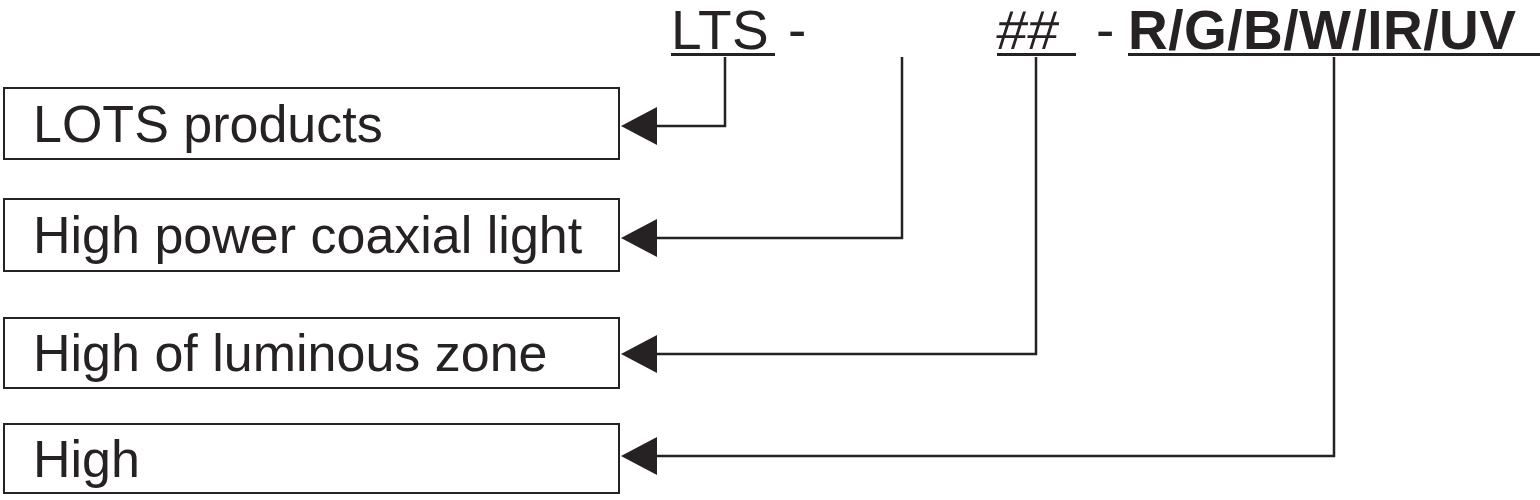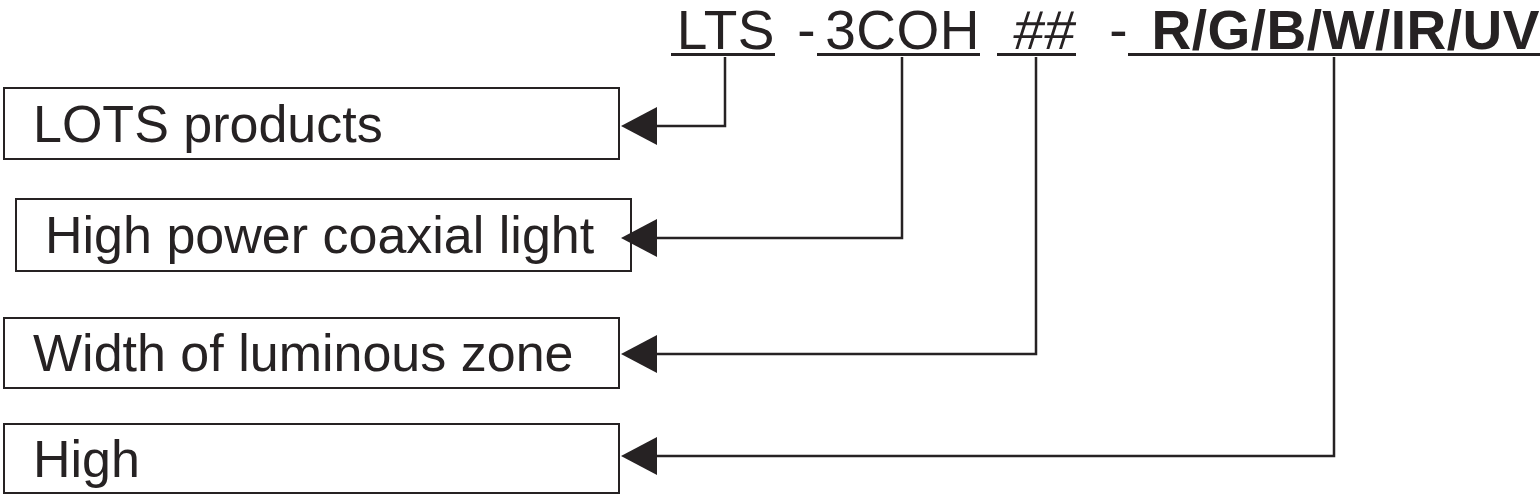--- a/index.html
+++ b/index.html
@@ -13,21 +13,21 @@
     font-family: "Liberation Sans", sans-serif;
     color: var(--ink);
   }
   
   .seg, .dash {
     position: absolute;
     top: 0;
     height: 53px;
     font-size: 55px;
     line-height: 60px;
-    text-align: right;
+    text-align: left;
     white-space: nowrap;
     letter-spacing: 0.5px;
   }
   .seg { border-bottom: 3px solid var(--ink); }
   .seg-lts   { left: 671px;  width: 104px; }
   .dash-1    { left: 788px;  width: 28px;  }
   .seg-3coh  { left: 817px;  width: 163px; }
   .seg-hash  { left: 997px;  width: 79px;  }
   .seg-hash .skew { display: inline-block; transform: skewX(-6deg); }
   .dash-2    { left: 1096px; width: 32px;  }
@@ -40,52 +40,51 @@
     box-sizing: border-box;
     border: 2px solid var(--ink);
     background: var(--bg);
     display: flex;
     align-items: center;
     padding-left: 28px;
     font-size: 52px;
     white-space: nowrap;
   }
   .box-1 { top: 87px;  height: 73px; }
-  .box-2 { top: 198px; height: 74px; margin-left: 12px; }
+  .box-2 { top: 198px; height: 74px; }
   .box-3 { top: 317px; height: 72px; }
   .box-4 { top: 423px; height: 71px; }
   
   .connectors {
     position: absolute;
     left: 0; top: 0;
     width: 1540px; height: 500px;
     color: var(--ink);
     pointer-events: none;
   }
 </style>
 </head>
 <body>
 
 <div class="diagram">
 
   <span class="seg seg-lts">LTS</span>
   <span class="dash dash-1">-</span>
-  <span class="seg seg-3coh">3COH</span>
   <span class="seg seg-hash"><span class="skew">##</span></span>
   <span class="dash dash-2">-</span>
   <span class="seg seg-color">R/G/B/W/IR/UV</span>
 
   <div class="label-box box-1">
     <span>LOTS products</span>
   </div>
   <div class="label-box box-2">
     <span>High power coaxial light</span>
   </div>
   <div class="label-box box-3">
-    <span>Width of luminous zone</span>
+    <span>High of luminous zone</span>
   </div>
   <div class="label-box box-4">
     <span>High</span>
   </div>
 
   <svg class="connectors" viewBox="0 0 1540 500" xmlns="http://www.w3.org/2000/svg">
     <polyline points="725,57 725,126 656,126" fill="none" stroke="currentColor" stroke-width="2.5"></polyline>
     <polygon points="621,126 657,107 657,145" fill="currentColor"></polygon>
 
     <polyline points="902,57 902,238 656,238" fill="none" stroke="currentColor" stroke-width="2.5"></polyline>

